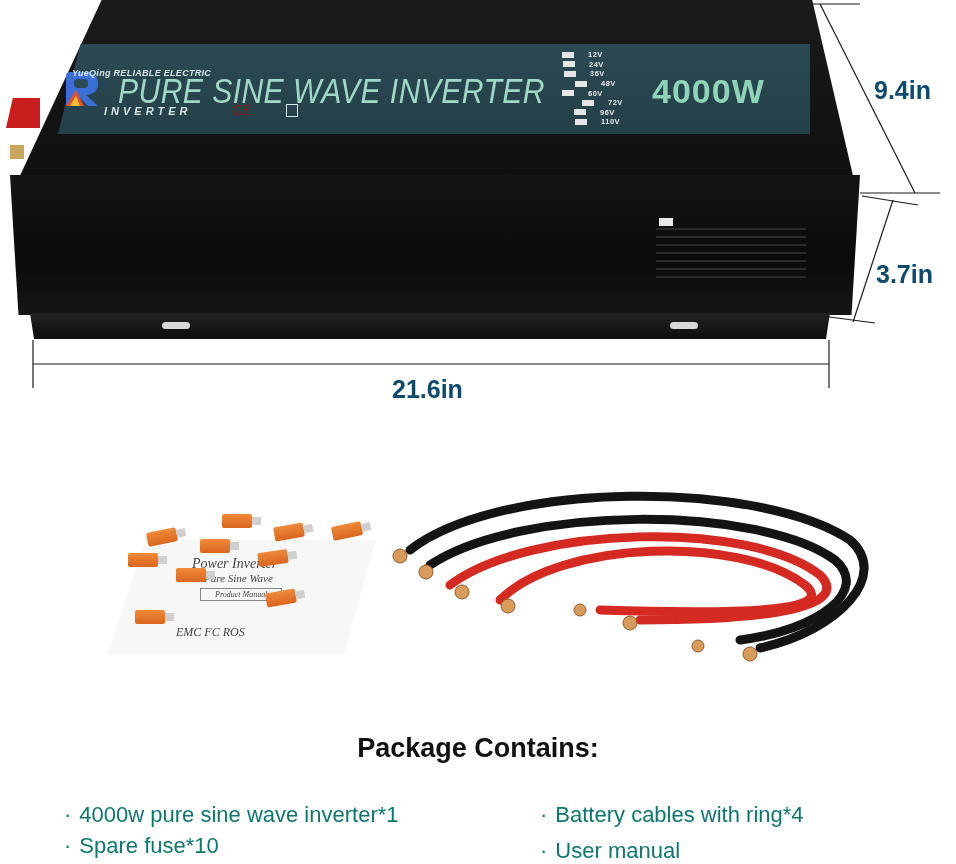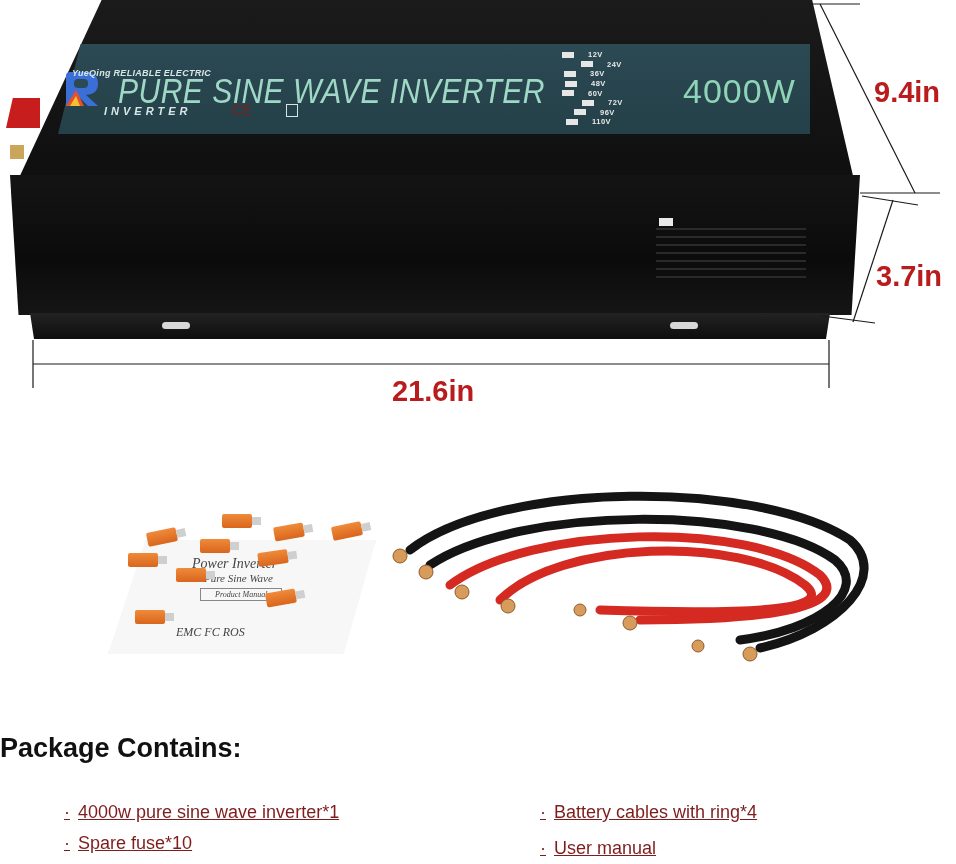--- a/index.html
+++ b/index.html
@@ -53,57 +53,57 @@
       border: 1.5px solid #d6e6e6;
     }
     .logo-r {
       left: 62px; top: 70px; width: 40px; height: 40px;
     }
     .volt-list { left: 562px; top: 50px; }
     .volt-row { display: flex; align-items: center; height: 9.6px; }
     .volt-box { width: 12px; height: 6px; background: #e6e6e6; margin-right: 14px; }
     .volt-text { font-size: 7.5px; color: #eaeaea; font-weight: bold; letter-spacing: 0.5px; }
     .wattage {
-      left: 652px; top: 72px; font-size: 34px; font-weight: normal;
-      color: #8fd4b6; letter-spacing: 1px; margin-left: 31px;
+      left: 652px; top: 72px; font-size: 34px; font-weight: bold;
+      color: #8fd4b6; letter-spacing: 1px;
     }
     .terminal-red {
       left: 6px; top: 98px; width: 34px; height: 30px; background: #c81d1d;
       clip-path: polygon(20% 0, 100% 0, 100% 100%, 0 100%);
     }
     .terminal-gold {
       left: 10px; top: 145px; width: 14px; height: 14px; background: #c9a65a;
     }
     .vent-area { left: 656px; top: 218px; width: 150px; height: 64px; }
     .vent-indicator { left: 659px; top: 218px; width: 14px; height: 8px; background: #e9e9e9; }
     .vent-row { height: 2px; background: #2a2a2a; margin-bottom: 6px; }
-    .dim-label { font-size: 29px; font-weight: bold; color: #b91c1c; }
+    .dim-label { font-size: 25px; font-weight: bold; color: #0c4a6e; }
 
     
     .manual {
       left: 108px; top: 540px; width: 268px; height: 114px;
       background: #f7f7f7; box-shadow: 0 1px 2px #bbb;
       clip-path: polygon(14% 0, 100% 0, 88% 100%, 0 100%);
     }
     .manual-text { font-family: "Liberation Serif", serif; font-style: italic; color: #444; }
     .fuse {
       width: 30px; height: 14px; background: linear-gradient(180deg, #f08a3a, #d9661d);
       border-radius: 2px;
     }
     .fuse::after {
       content: ""; position: absolute; right: -9px; top: 3px; width: 9px; height: 8px;
       background: #cfcfcf;
     }
 
     
     .pkg-title {
-      left: 0; width: 956px; top: 733px; 
+      left: 0; width: 956px; top: 733px; text-align: center;
       font-size: 27px; font-weight: bold; color: #111;
     }
-    .pkg-item { font-size: 18px; color: #7f1d1d; white-space: nowrap; text-decoration: underline; }
+    .pkg-item { font-size: 22px; color: #0f766e; white-space: nowrap; }
     .bullet { margin-right: 8px; }
   </style>
 </head>
 <body>
 
 <div class="abs terminal-red"></div>
 <div class="abs inverter-top"></div>
 <div class="abs inverter-front"></div>
 <div class="abs inverter-flange"></div>
 <div class="abs mount-slot" style="left:162px;top:322px;"></div>
@@ -123,45 +123,45 @@
 <div class="abs headline">PURE SINE WAVE INVERTER</div>
 <div class="abs sub-inverter">INVERTER</div>
 <div class="abs ce-mark">CE</div>
 <div class="abs square-mark"></div>
 
 <div class="abs volt-list">
   <div class="volt-row">
       <span class="volt-box"></span>
       <span class="volt-text">12V</span>
     </div>
-  <div class="volt-row" style="margin-left:19px">
+  <div class="volt-row" style="margin-left:1px">
       <span class="volt-box"></span>
       <span class="volt-text">24V</span>
     </div>
   <div class="volt-row" style="margin-left:2px">
       <span class="volt-box"></span>
       <span class="volt-text">36V</span>
     </div>
-  <div class="volt-row" style="margin-left:3px">
+  <div class="volt-row" style="margin-left:13px">
       <span class="volt-box"></span>
       <span class="volt-text">48V</span>
     </div>
   <div class="volt-row" style="">
       <span class="volt-box"></span>
       <span class="volt-text">60V</span>
     </div>
   <div class="volt-row" style="margin-left:20px">
       <span class="volt-box"></span>
       <span class="volt-text">72V</span>
     </div>
   <div class="volt-row" style="margin-left:12px">
       <span class="volt-box"></span>
       <span class="volt-text">96V</span>
     </div>
-  <div class="volt-row" style="margin-left:4px">
+  <div class="volt-row" style="margin-left:13px">
       <span class="volt-box"></span>
       <span class="volt-text">110V</span>
     </div>
 </div>
 
 <div class="abs wattage">4000W</div>
 
 <div class="abs vent-indicator"></div>
 <div class="abs vent-area" style="top:228px;">
   <div class="vent-row"></div>

